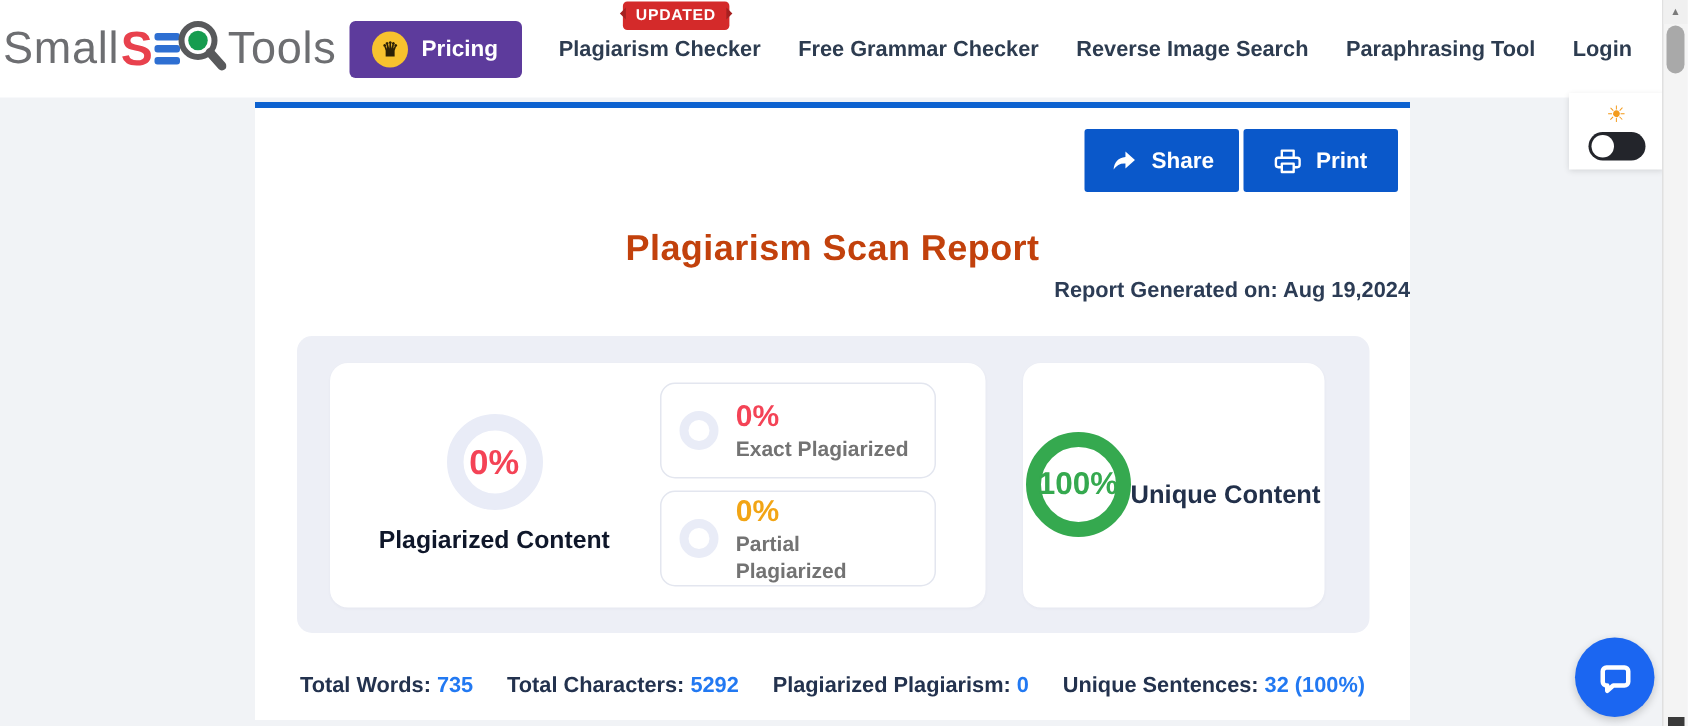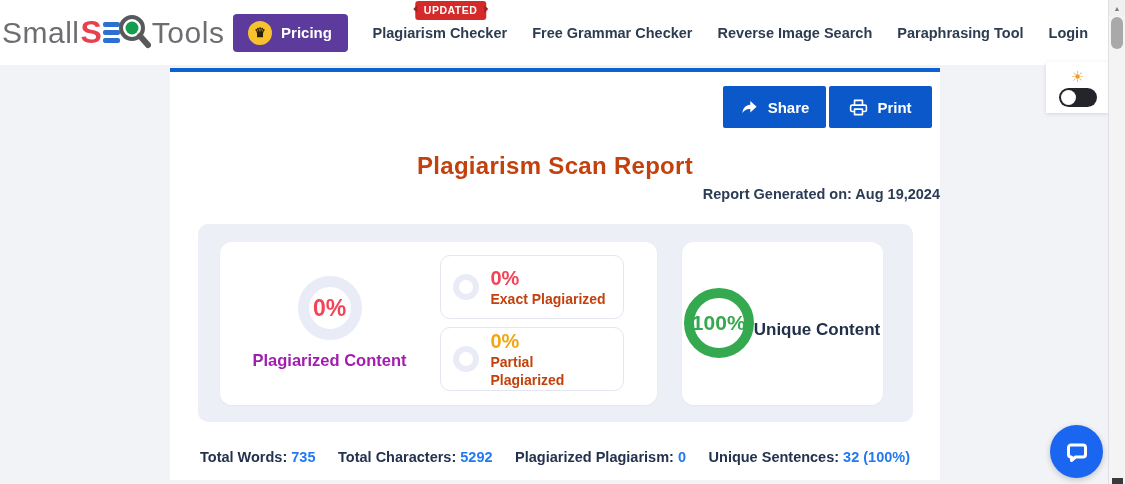--- a/index.html
+++ b/index.html
@@ -79,32 +79,32 @@
     width:437px; height:163px; background:#fff; border-radius:12px;
     display:flex; align-items:center; justify-content:space-evenly;
     box-shadow:0 1px 2px rgba(40,50,90,.04);
   }
   .ring-col { display:flex; flex-direction:column; align-items:center; }
   .big-ring {
     width:64px; height:64px; border:11px solid #e9ecf7; border-radius:50%;
     display:flex; align-items:center; justify-content:center;
   }
   .big-ring span { font-size:23px; font-weight:700; color:#f44356; }
-  .ring-label { margin-top:11px; font-size:16.5px; font-weight:600; color:#a21caf; }
+  .ring-label { margin-top:11px; font-size:16.5px; font-weight:600; color:#0f172a; }
   .mini-boxes { display:flex; flex-direction:column; gap:8px; }
   .mini-box {
     width:184px; height:64px; background:#fff; border:1px solid #e3e6ef;
     border-radius:10px; display:flex; align-items:center; padding:0 12px; gap:12px;
   }
   .mini-ring { width:26px; height:26px; border:6px solid #e9ecf7; border-radius:50%; flex:none; }
   .mini-text { display:flex; flex-direction:column; line-height:1.25; }
   .mini-val { font-size:20px; font-weight:700; }
   .mini-val.red { color:#f44356; }
   .mini-val.orange { color:#f2a515; }
-  .mini-label { font-size:14px; font-weight:600; color:#c2410c; }
+  .mini-label { font-size:14px; font-weight:600; color:#737373; }
   .unique-card {
     width:201px; height:163px; background:#fff; border-radius:12px;
     display:flex; flex-direction:row; align-items:center; justify-content:center;
     box-shadow:0 1px 2px rgba(40,50,90,.04);
   }
   .green-ring {
     width:70px; height:70px; border:10px solid #35a94f; border-radius:50%;
     display:flex; align-items:center; justify-content:center;
   }
   .green-ring span { font-size:21px; font-weight:700; color:#35a94f; }

